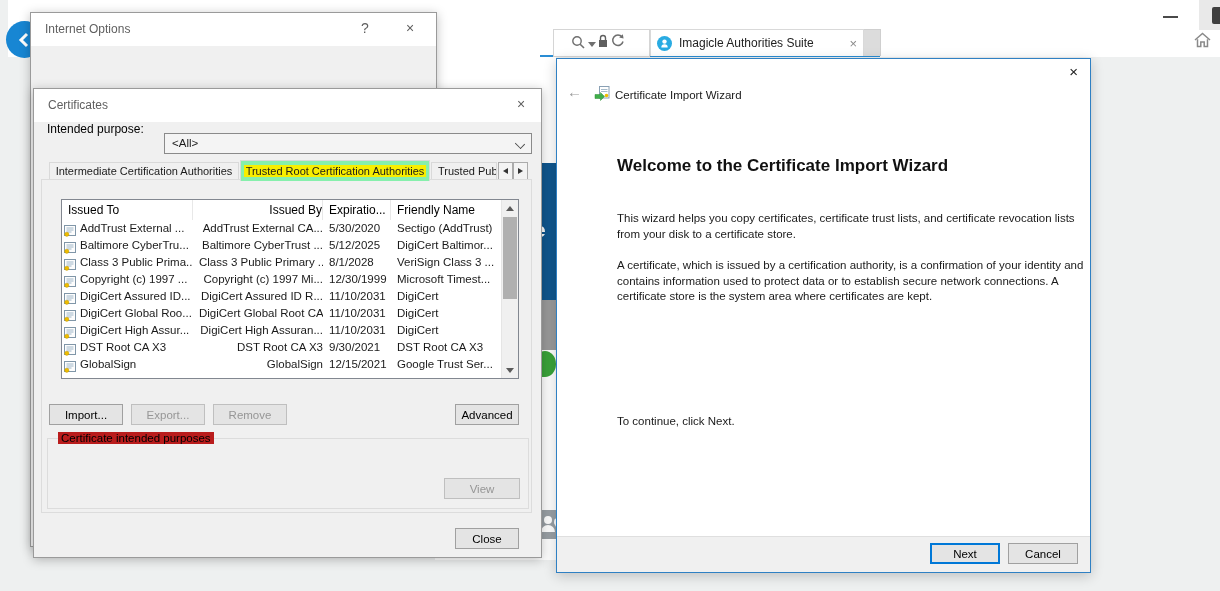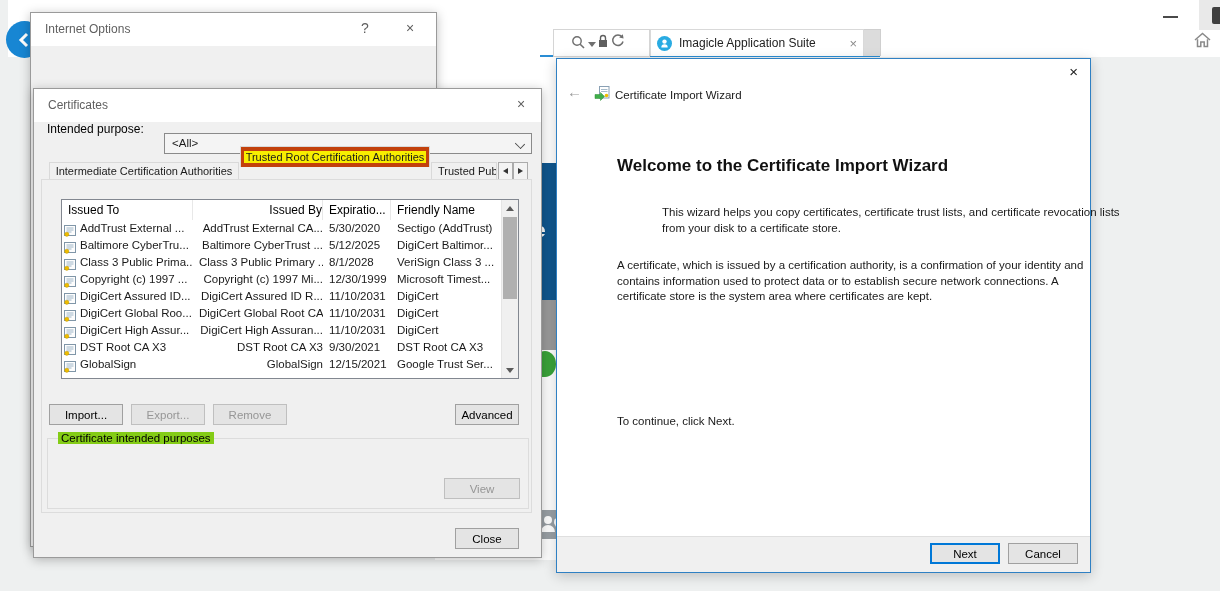--- a/index.html
+++ b/index.html
@@ -48,21 +48,21 @@
   .btn.default{border:2px solid #0078d7;line-height:18px;}
   
   .purpose-label{position:absolute;left:13px;top:33px;font-size:12px;color:#000;}
   .combo{position:absolute;left:130px;top:44px;width:368px;height:21px;background:#f4f4f4;
     border:1px solid #8a8a8a;box-sizing:border-box;}
   .combo .val{position:absolute;left:7px;top:3px;font-size:11.5px;}
   .combo .chev{position:absolute;right:7px;top:6px;width:7px;height:7px;border-right:1.5px solid #4a4a4a;
     border-bottom:1.5px solid #4a4a4a;transform:rotate(45deg) scale(1,.8);}
   .tabstrip-tab{position:absolute;top:73px;height:18px;background:#f0f0f0;border:1px solid #d9d9d9;
     box-sizing:border-box;font-size:11px;text-align:center;line-height:17px;white-space:nowrap;overflow:hidden;}
-  .tabstrip-tab.active{top:57px;height:21px;background:#c2410c;border-bottom:none;z-index:2;line-height:20px;}
+  .tabstrip-tab.active{top:71px;height:21px;background:#86efac;border-bottom:none;z-index:2;line-height:20px;}
   .hl{background:var(--c-highlight-yellow,#f8ee00);padding:0 2px;}
   .spinbtn{position:absolute;top:73px;width:15px;height:18px;background:#f3f3f3;border:1px solid #ababab;
     box-sizing:border-box;display:flex;align-items:center;justify-content:center;}
   .tri-left{width:0;height:0;border-top:3.5px solid transparent;border-bottom:3.5px solid transparent;border-right:5px solid #333;}
   .tri-right{width:0;height:0;border-top:3.5px solid transparent;border-bottom:3.5px solid transparent;border-left:5px solid #333;}
   .tabpanel{position:absolute;left:7px;top:90px;width:491px;height:334px;border:1px solid #dcdcdc;box-sizing:border-box;}
   .listbox{position:absolute;left:27px;top:110px;width:458px;height:180px;background:#fff;
     border:1px solid #828790;box-sizing:border-box;overflow:hidden;}
   .thead{display:flex;height:20px;line-height:20px;font-size:12px;color:#000;}
   .hc{border-right:1px solid #e8e8e8;padding-left:6px;box-sizing:border-box;white-space:nowrap;overflow:hidden;}
@@ -70,21 +70,21 @@
   .trow{display:flex;height:17px;line-height:17px;font-size:11.5px;white-space:nowrap;}
   .tc{padding-left:6px;box-sizing:border-box;overflow:hidden;}
   .tc.c1{display:flex;align-items:flex-end;padding-left:1px;}
   .cicon{display:inline-flex;margin-right:3px;flex:0 0 auto;}
   .sbar{position:absolute;right:0;top:0;width:16px;height:178px;background:#f0f0f0;border-left:1px solid #e5e5e5;}
   .sb-btn{position:absolute;left:0;width:16px;height:16px;display:flex;align-items:center;justify-content:center;}
   .tri-up{width:0;height:0;border-left:4px solid transparent;border-right:4px solid transparent;border-bottom:5px solid #5a5a5a;}
   .tri-dn{width:0;height:0;border-left:4px solid transparent;border-right:4px solid transparent;border-top:5px solid #5a5a5a;}
   .sb-thumb{position:absolute;left:1px;top:17px;width:14px;height:82px;background:#b0b0b0;}
   .groupbox{position:absolute;left:13px;top:349px;width:482px;height:71px;border:1px solid #dcdcdc;box-sizing:border-box;}
-  .grouplabel{position:absolute;left:10px;top:-7px;background:#84cc16;padding:0 3px;font-size:11.5px;color:#000;}
+  .grouplabel{position:absolute;left:10px;top:-7px;background:#b91c1c;padding:0 3px;font-size:11.5px;color:#000;}
   
   .dlg-wizard{position:absolute;left:556px;top:58px;width:533px;height:513px;background:#fff;
     border:1px solid var(--c-wizard-border,#2f80c3);z-index:5;box-shadow:0 3px 12px rgba(0,0,0,.2);}
   .wiz-x{position:absolute;right:12px;top:4px;font-size:15px;color:#222;}
   .wiz-back{position:absolute;left:10px;top:24px;font-size:15px;color:#9a9a9a;}
   .wiz-ico{position:absolute;left:37px;top:26px;}
   .wiz-title{position:absolute;left:58px;top:30px;font-size:11.5px;color:#1a1a1a;}
   .wiz-heading{position:absolute;left:60px;top:97px;font-size:17px;font-weight:bold;color:#111;}
   .wiz-p{position:absolute;left:60px;width:474px;font-size:11.5px;line-height:15.5px;color:#1a1a1a;}
   .wiz-footer{position:absolute;left:0;bottom:0;width:100%;height:36px;background:#f0f0f0;
@@ -129,21 +129,21 @@
   </span>
 
   <div class="tab">
     <span>
       <svg width="15" height="15" viewBox="0 0 15 15">
           <circle cx="7.5" cy="7.5" r="7.5" fill="#29abe2"></circle>
           <circle cx="7.5" cy="5.6" r="2.2" fill="#fff"></circle>
           <path d="M4.3 11.5 a3.2 3.2 0 0 1 6.4 0 Z" fill="#fff"></path>
         </svg>
     </span>
-    <span class="tab-title">Imagicle Application Suite</span>
+    <span class="tab-title">Imagicle Authorities Suite</span>
     <span class="tab-x">×</span>
   </div>
   <div class="tab-stub"></div>
 
   <div class="min-dash"></div>
   <div class="corner-box">
     <div class="corner-glyph"></div>
   </div>
   <span class="home-ico">
     <svg width="19" height="18" viewBox="0 0 19 18">
@@ -418,21 +418,21 @@
           <rect x="5.5" y="1.5" width="9.5" height="11.5" fill="#fff" stroke="#8aa0b4"></rect>
           <line x1="7" y1="4.5" x2="13.5" y2="4.5" stroke="#a8bccb"></line>
           <line x1="7" y1="6.5" x2="13.5" y2="6.5" stroke="#a8bccb"></line>
           <circle cx="12.5" cy="10.5" r="1.8" fill="#eebc00"></circle>
           <path d="M1 9.5 L6.5 9.5 L6.5 7.5 L10.5 11.5 L6.5 15.5 L6.5 13.5 L1 13.5 Z" fill="#3fae49" stroke="#2c8c36" stroke-width="0.5"></path>
         </svg>
     </span>
     <span class="wiz-title">Certificate Import Wizard</span>
 
     <div class="wiz-heading">Welcome to the Certificate Import Wizard</div>
-    <div class="wiz-p" style="top:146px;margin-left:45px;">This wizard helps you copy certificates, certificate trust lists, and certificate revocation lists from your disk to a certificate store.</div>
+    <div class="wiz-p" style="top:152px;">This wizard helps you copy certificates, certificate trust lists, and certificate revocation lists from your disk to a certificate store.</div>
     <div class="wiz-p" style="top:199px;">A certificate, which is issued by a certification authority, is a confirmation of your identity and contains information used to protect data or to establish secure network connections. A certificate store is the system area where certificates are kept.</div>
     <div class="wiz-p" style="top:355px;">To continue, click Next.</div>
 
     <div class="wiz-footer"></div>
     <div class="btn default" style="left:373px;top:484px;width:70px;">Next</div>
     <div class="btn" style="left:451px;top:484px;width:70px;">Cancel</div>
   </div>
 
 </div>
 

